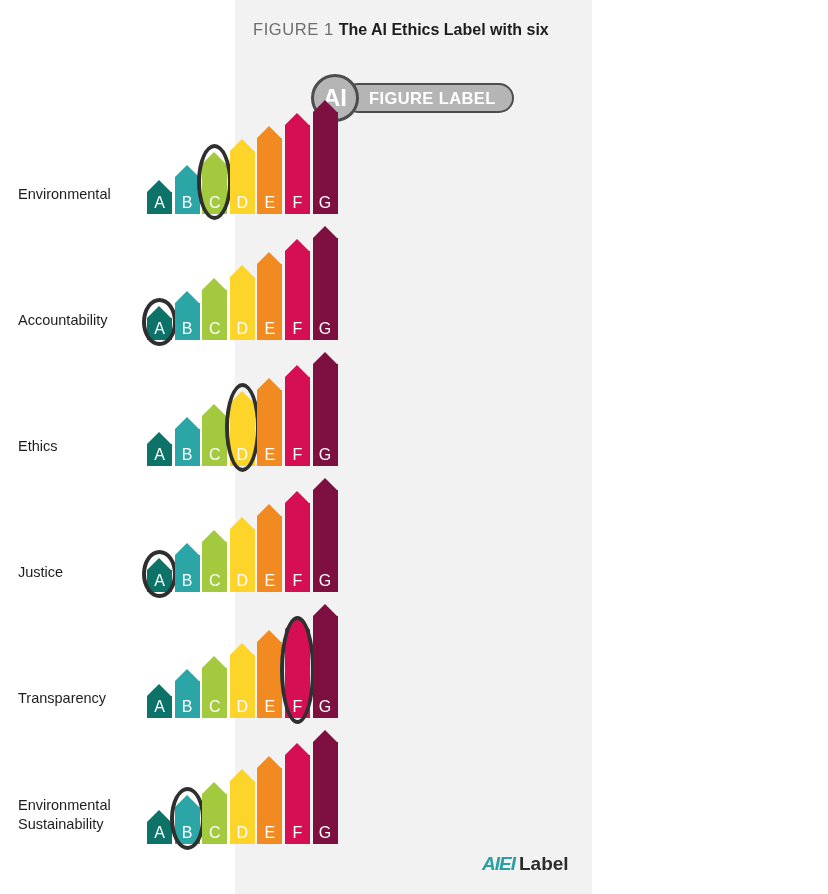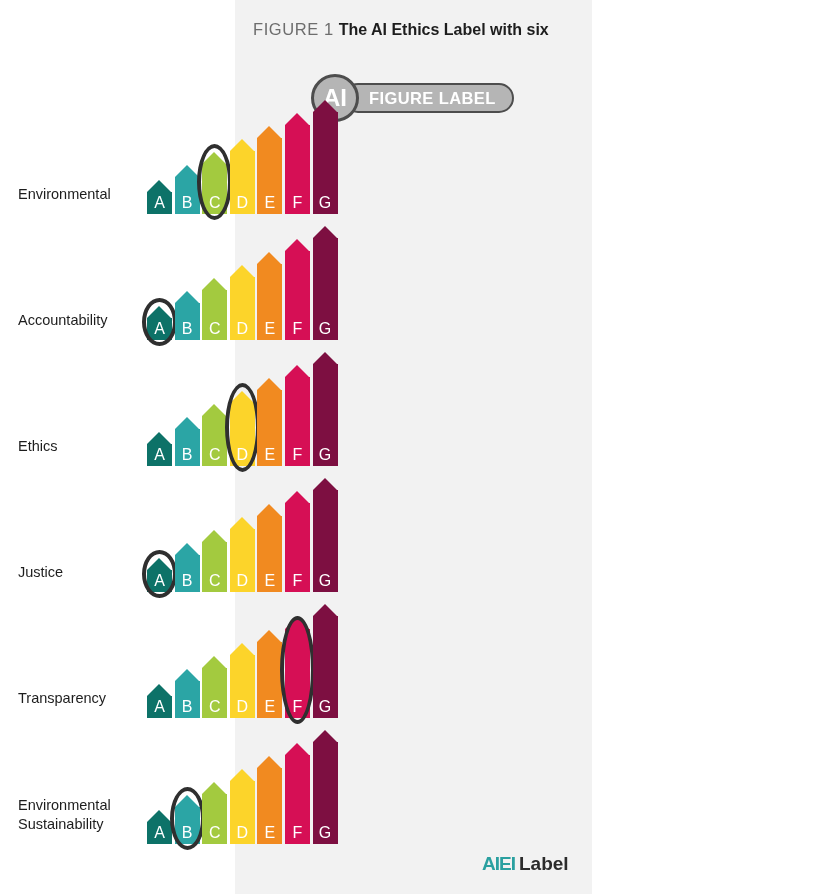--- a/index.html
+++ b/index.html
@@ -97,21 +97,21 @@
     border-radius:50%;
     background:transparent;
     pointer-events:none;
   }
 
   
   #aiei{
     position:absolute;left:482px;top:852px;
     font-size:19px;line-height:24px;white-space:nowrap;
   }
-  #aiei .mark{color:#2aa0a0;font-weight:700;letter-spacing:-1px;}
+  #aiei .mark{color:#2aa0a0;font-weight:700;letter-spacing:-1px;font-style:italic;}
   #aiei .grp{color:#2b2b2b;font-weight:700;margin-left:4px;}
 </style>
 </head>
 <body>
 
 <div id="stage">
 
   <div id="panel"></div>
 
   <div id="title-block">

